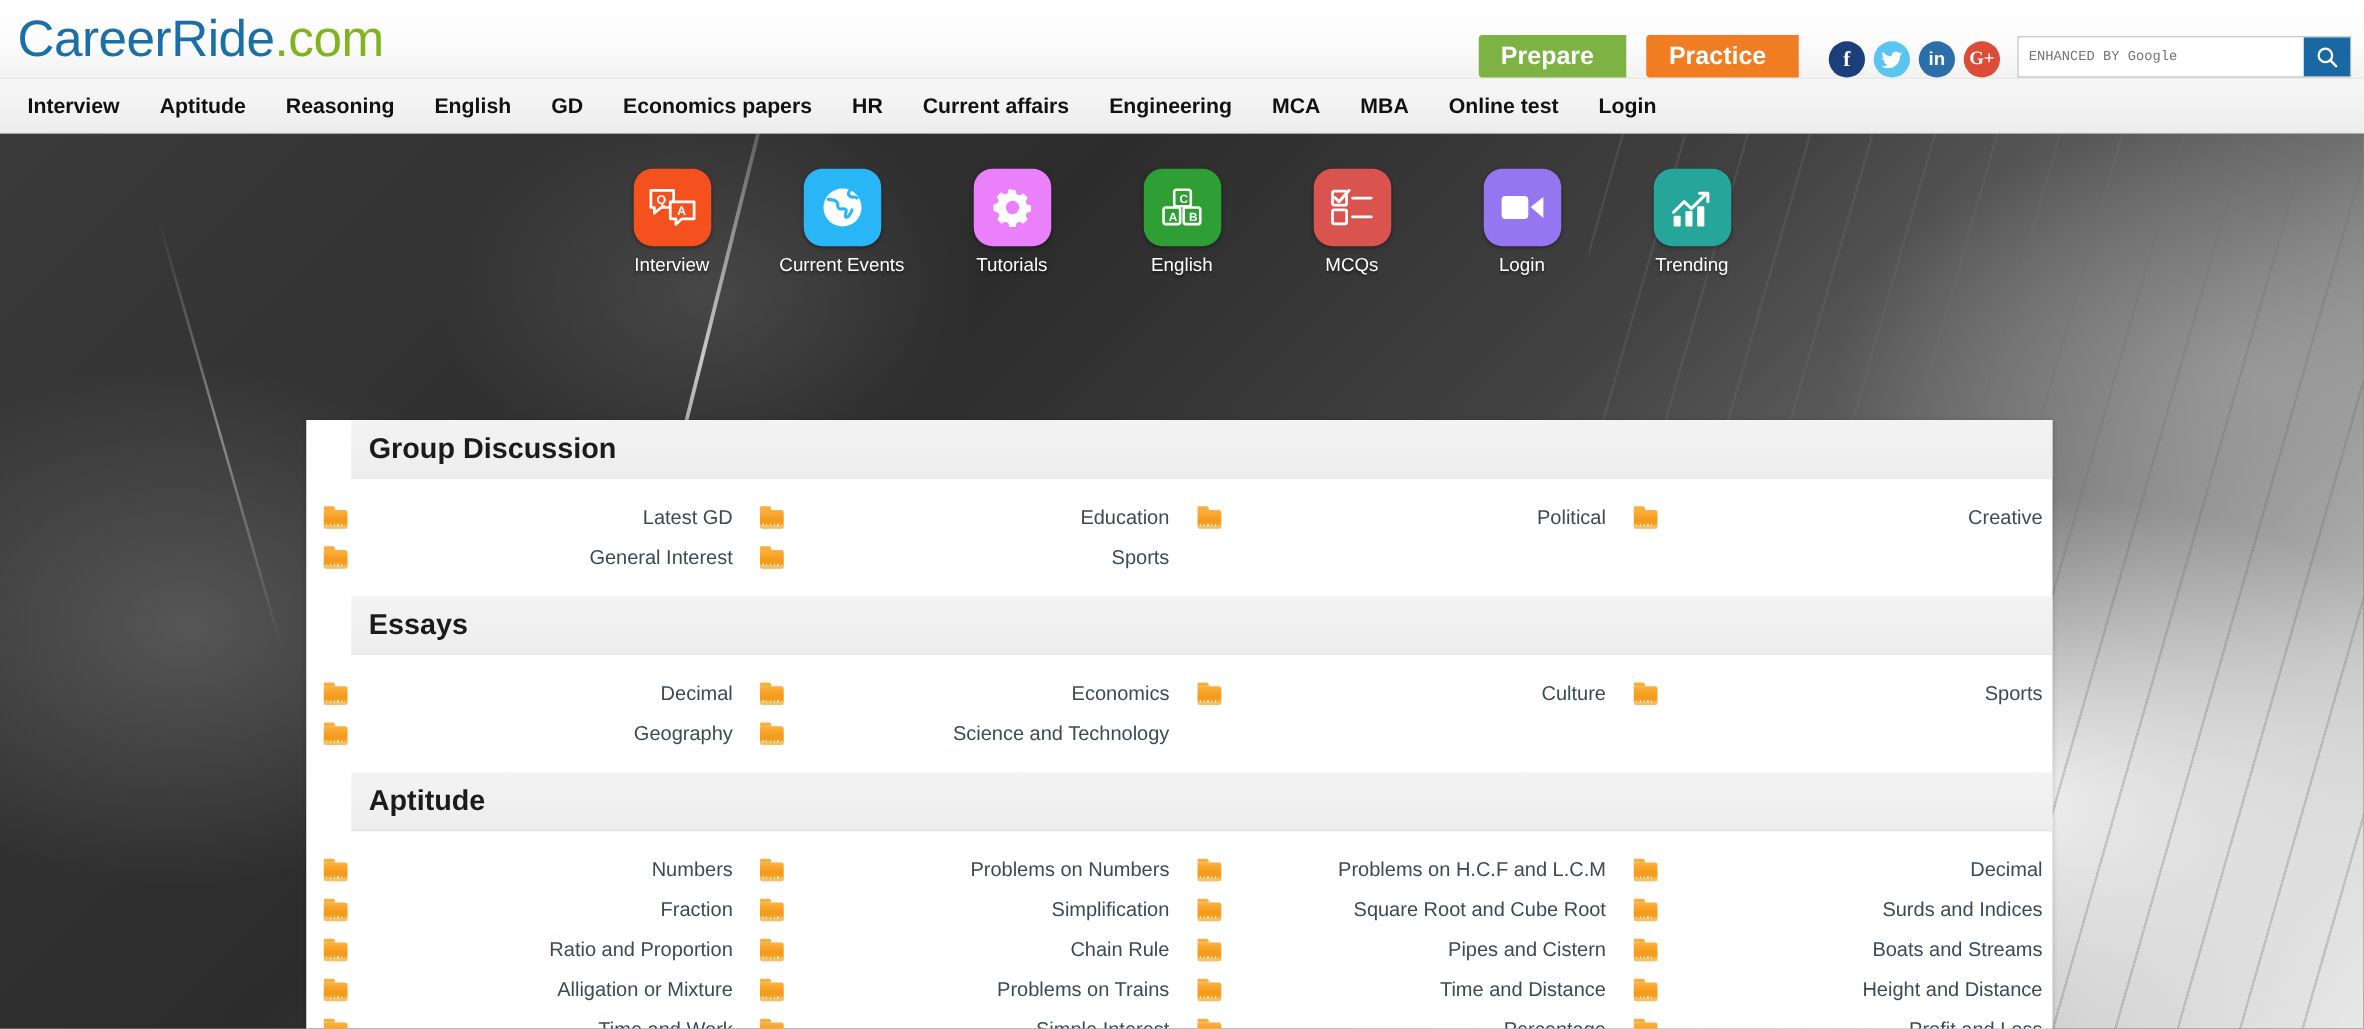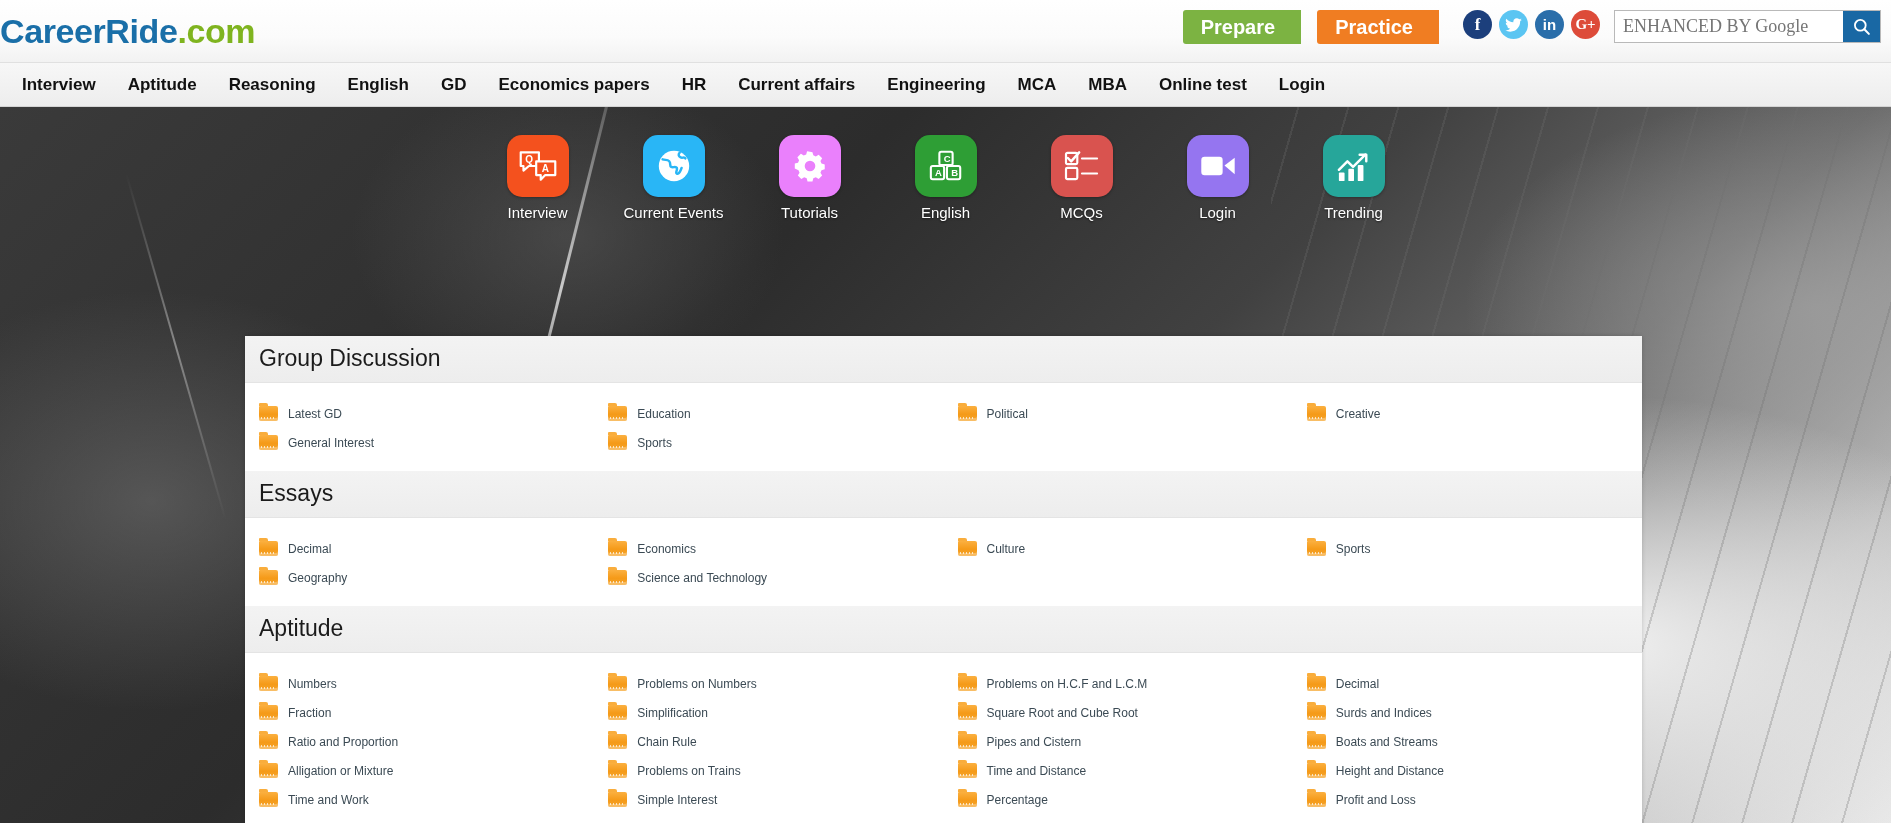--- a/index.html
+++ b/index.html
@@ -12,34 +12,35 @@
 
   
   .topbar {
     position: relative;
     height: 62px;
     background: linear-gradient(to bottom, #ffffff 0%, #fbfbfb 60%, #f2f2f2 100%);
     display: flex;
     align-items: center;
   }
   .logo {
-    font-size: 34px;
-    font-weight: bold;
+    margin-left: 14px;
+    font-size: 41px;
+    font-weight: normal;
     letter-spacing: -0.4px;
     line-height: 1;
     white-space: nowrap;
   }
   .logo .blue { color: #1a6fa8; }
   .logo .green { color: #7fb41f; }
 
   .topright {
     position: absolute;
-    right: 10px; top: 10px;
+    right: 10px; top: 28px;
     display: flex;
-    align-items: flex-start;
+    align-items: flex-end;
     gap: 0;
   }
   .ribbon {
     position: relative;
     height: 34px;
     display: flex;
     align-items: center;
     padding: 0 26px 0 18px;
     color: #fff;
     font-size: 20px;
@@ -73,24 +74,24 @@
   .social.tw { background: #5bc5f2; }
   .social.li { background: #2a6eaa; font-size: 15px; font-family:"Liberation Sans",sans-serif;}
   .social.gp { background: #dd4b39; font-size: 15px; }
 
   .searchwrap { display: flex; height: 33px; border: 1px solid #b9b9b9; background:#fff; }
   .searchinput {
     width: 228px;
     border: none;
     outline: none;
     padding: 0 8px;
-    font-size: 18px;
+    font-size: 11px;
     color: #6f6f6f;
     background: #fff;
-    font-family: Liberation Serif, serif;
+    font-family: Liberation Mono, monospace;
   }
   .searchbtn {
     width: 37px;
     background: #1968a4;
     display: flex; align-items: center; justify-content: center;
     cursor: pointer;
   }
   .searchbtn svg { display:block; }
 
   
@@ -194,37 +195,39 @@
     z-index: 5;
     box-shadow: 0 0 4px rgba(0,0,0,.18);
     overflow: hidden;
   }
   .section-head {
     background: linear-gradient(to bottom, #f3f3f3, #ededed);
     border-bottom: 1px solid #e4e4e4;
     padding: 9px 14px 10px 14px;
     font-size: 23px;
     color: #1b1b1b;
-    font-weight: normal;
+    font-weight: bold;
+    margin-left: 36px;
   }
   .section-body {
     padding: 16px 0 14px 0;
     display: grid;
     grid-template-columns: repeat(4, 1fr);
     row-gap: 0px;
   }
   .link-item {
     display: flex;
     align-items: center;
     gap: 10px;
     padding: 7px 8px 7px 14px;
-    font-size: 12px;
+    font-size: 16px;
     color: #3b4a54;
     cursor: pointer;
     white-space: nowrap;
+    justify-content: space-between;
   }
   .folder {
     width: 19px; height: 15px;
     position: relative;
     flex: 0 0 auto;
     background: linear-gradient(to bottom, #fbb040 0%, #f59a18 55%, #f5a52c 100%);
     border-radius: 1px 2px 2px 2px;
     box-shadow: inset 0 -3px 0 rgba(255,255,255,.28);
   }
   .folder::before {

